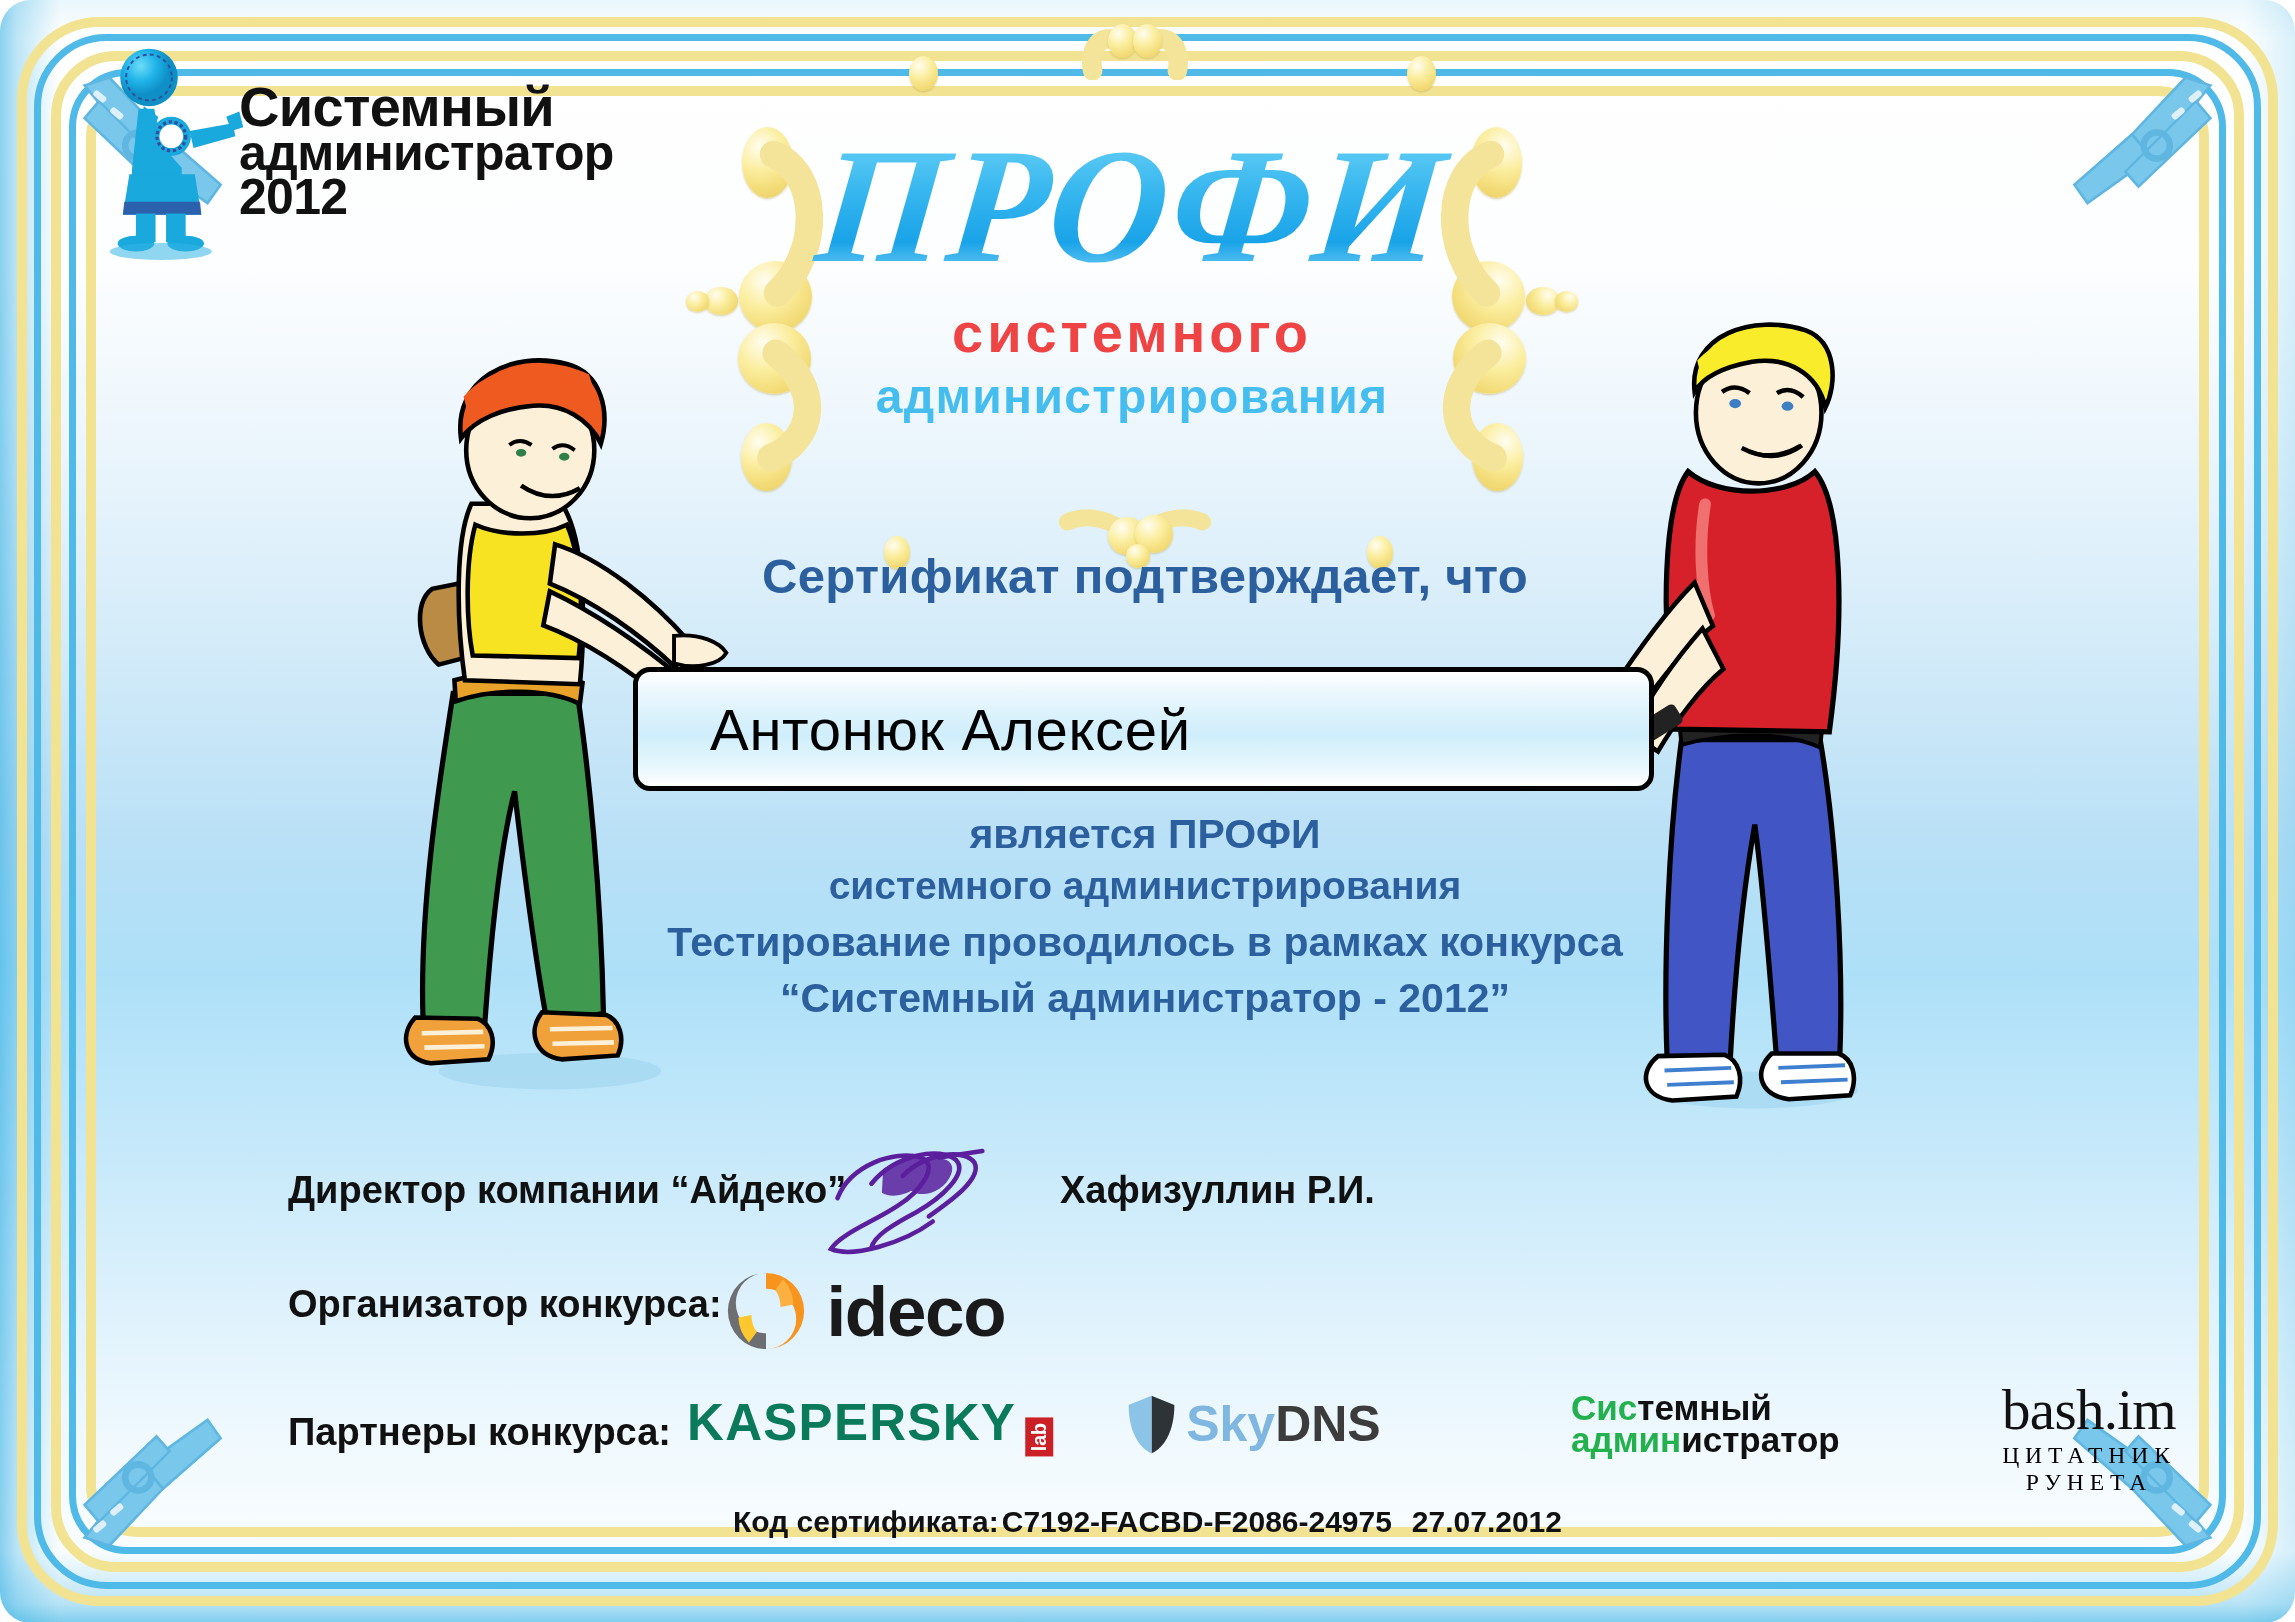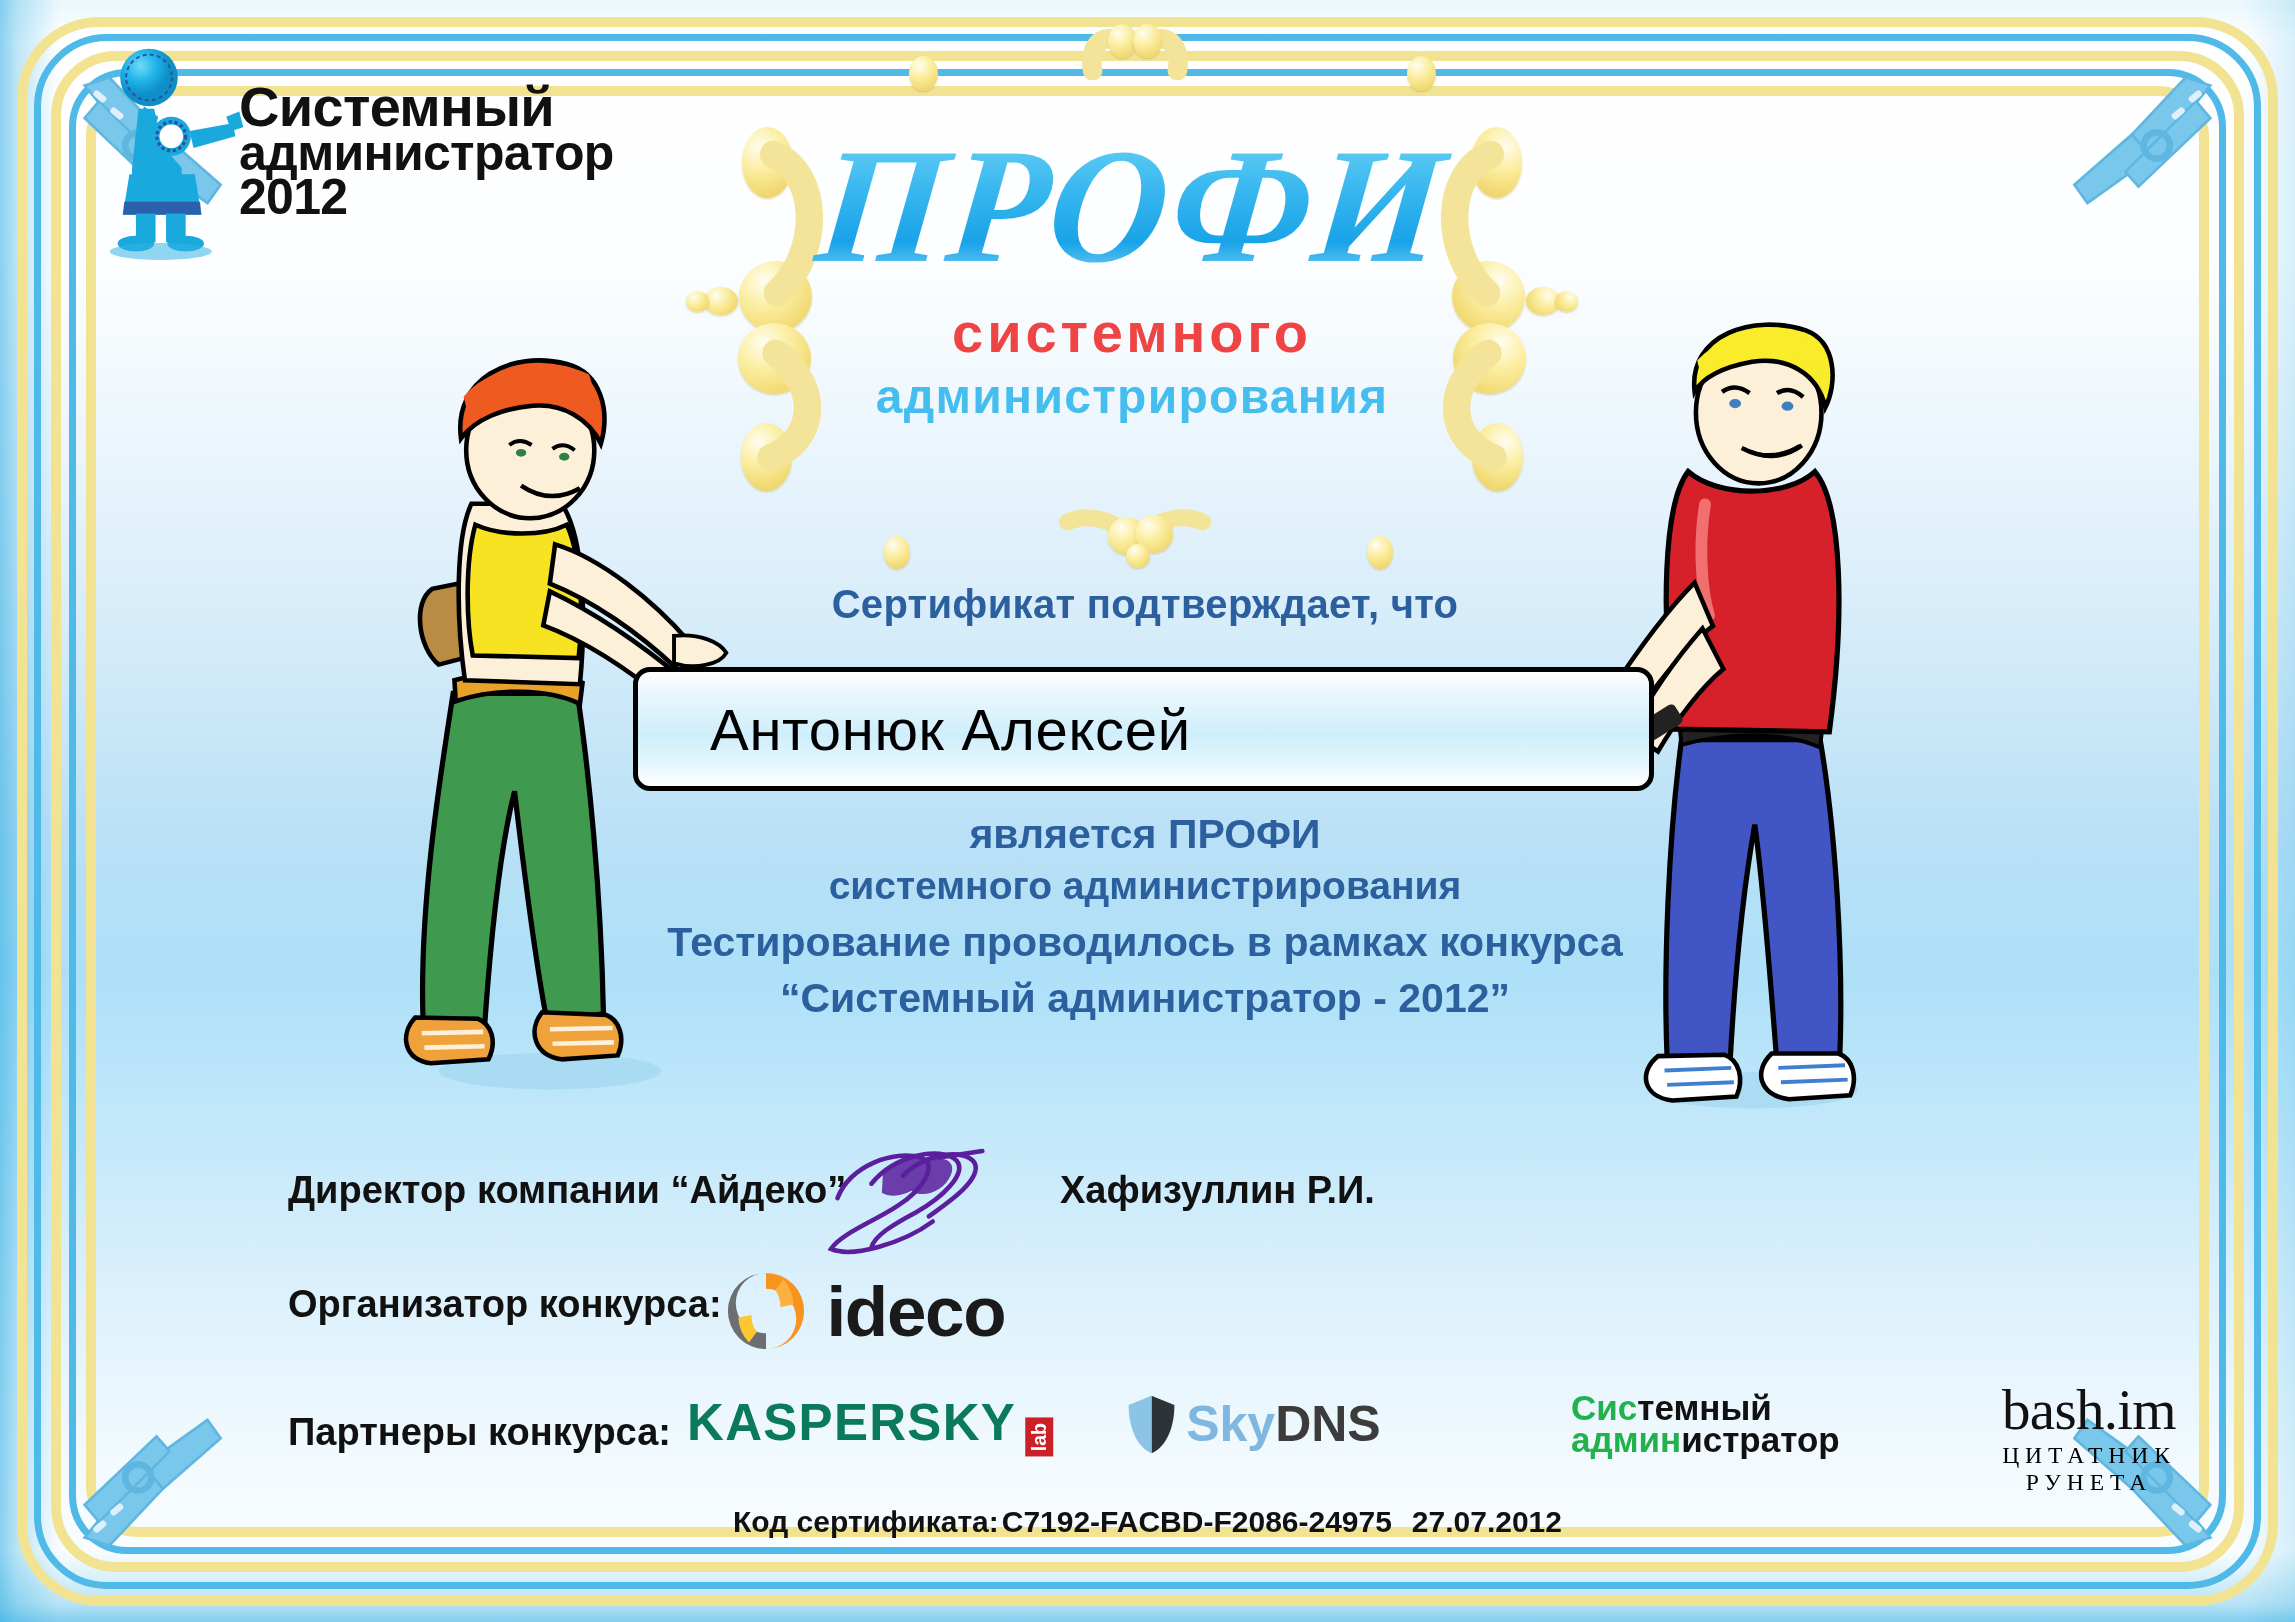--- a/index.html
+++ b/index.html
@@ -3,20 +3,21 @@
 <meta charset="utf-8">
 <style>
   html,body{margin:0;padding:0;background:#fff;}
   body{font-family:"Liberation Sans",sans-serif;}
 
   #cert{
     position:relative;
     width:2295px;height:1623px;
     overflow:hidden;
     background:#ffffff;
+    border-radius:31px;
   }
 
   
   .bg-field{
     position:absolute;left:0;top:0;width:2295px;height:1623px;
     background:linear-gradient(to bottom,
         #ffffff 0%,
         #fdfeff 16%,
         #eaf5fc 28%,
         #d3ebf9 40%,
@@ -98,21 +99,21 @@
     background:radial-gradient(circle at 35% 28%, #fffdf0 0%, #fbeea0 38%, #f3dc78 70%, #e6cb62 100%);
     box-shadow:0 1.3px 2px rgba(170,145,50,.35);
   }
 
   
   .cert-line{
     position:absolute;width:1112px;left:589px;text-align:center;
     font-family:"Liberation Sans",sans-serif;
     font-weight:700;color:#2c5f9e;
   }
-  .line-confirm{top:582px;font-size:40px;letter-spacing:0.3px;}
+  .line-confirm{top:548px;font-size:49px;letter-spacing:0.3px;}
   .line-is{top:811px;font-size:41px;}
   .line-admin{top:864px;font-size:39px;}
   .line-testing{top:919px;font-size:41px;}
   .line-contest{top:975px;font-size:41px;}
 
   
   .nameplate{
     position:absolute;left:633px;top:667px;width:1021px;height:124px;
     border:5.9px solid #000;border-radius:17px;
     background:linear-gradient(to bottom,#ffffff 0%,#eaf7fd 18%,#cfeefb 55%,#e6f7fd 82%,#ffffff 100%);

